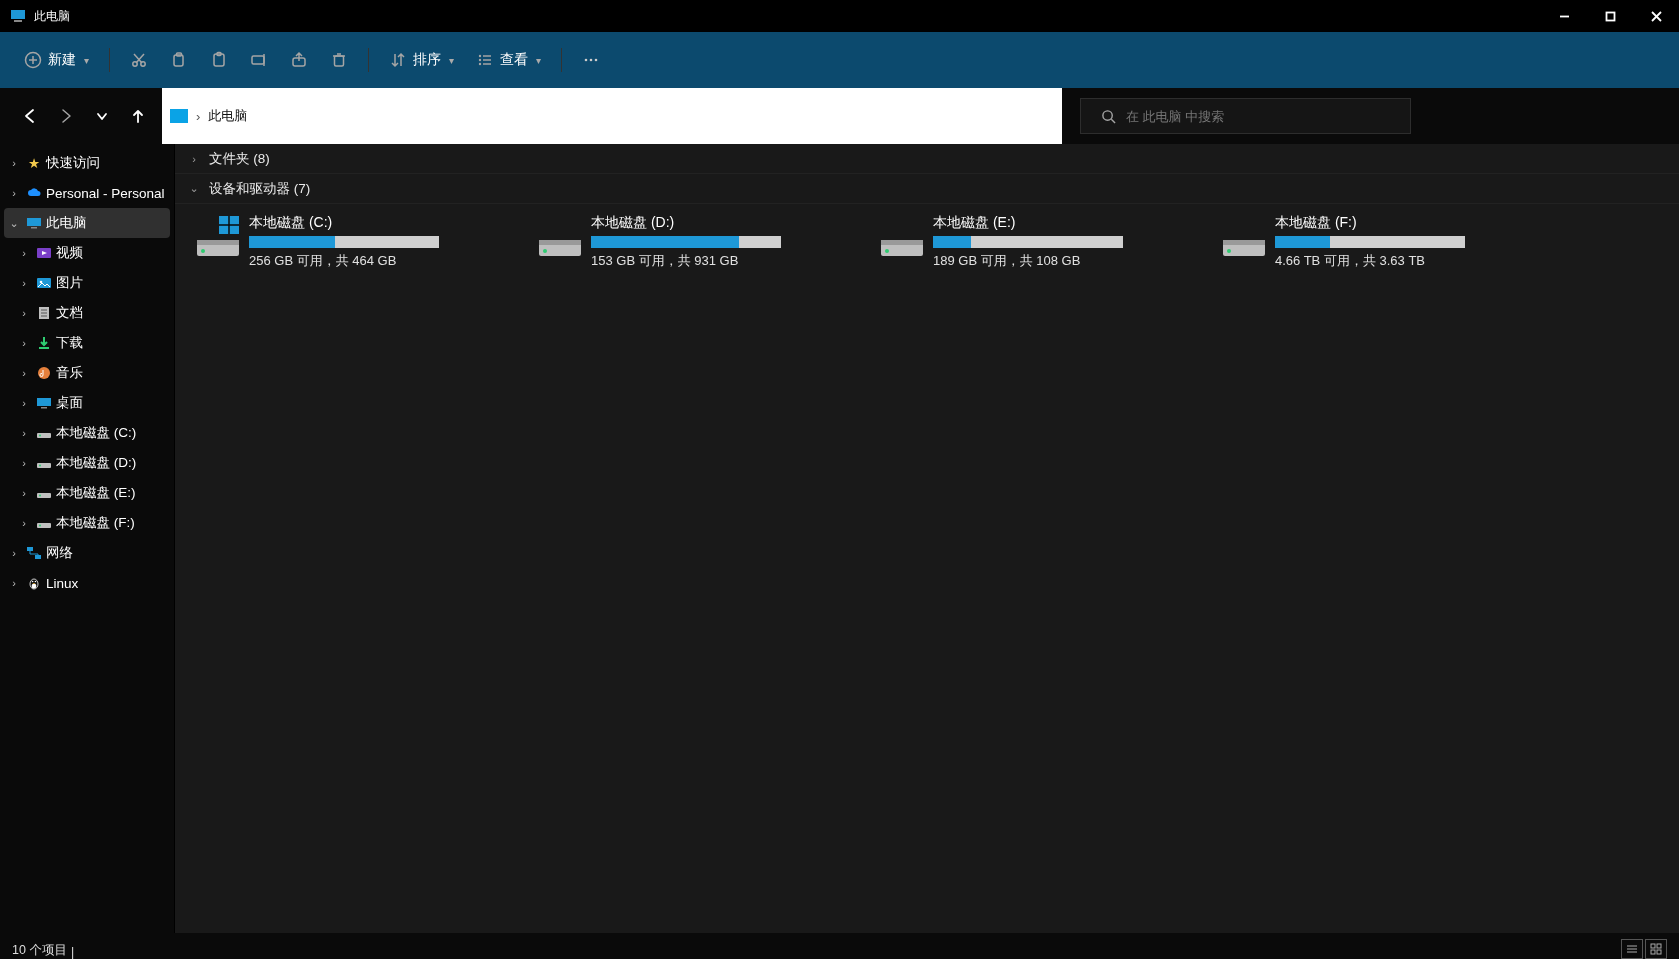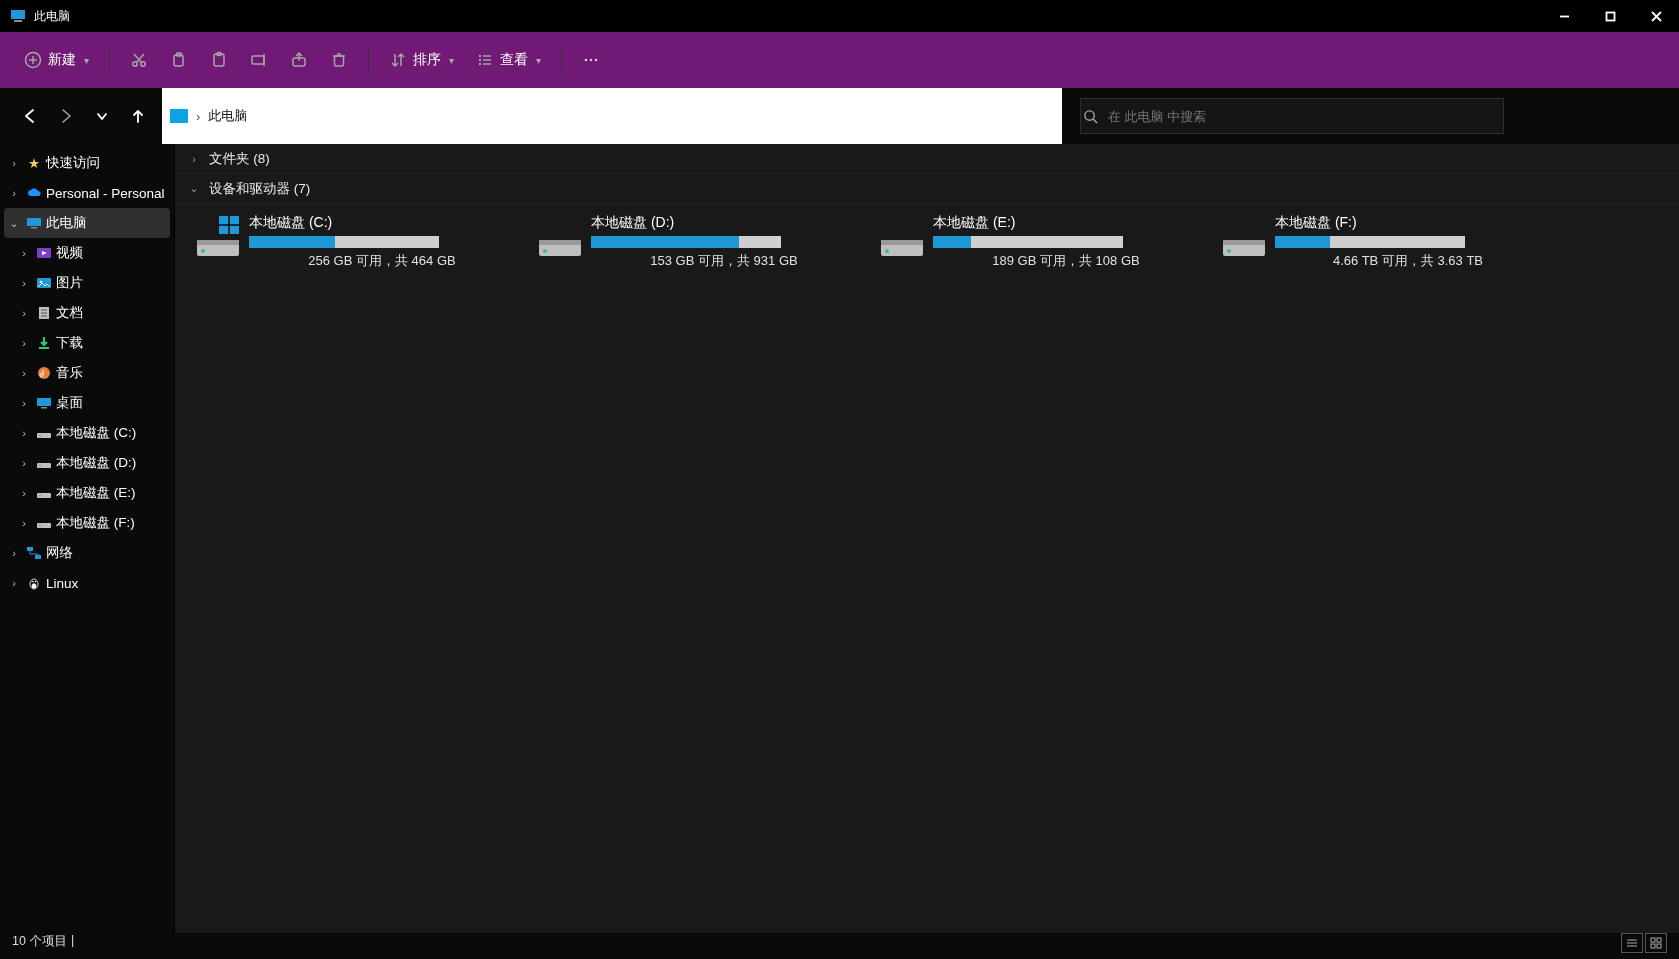--- a/index.html
+++ b/index.html
@@ -6,37 +6,37 @@
 html, body { width: 1679px; height: 959px; background: #0a0a0a; color: #fff; overflow: hidden; }
 
 
 .titlebar { height: 32px; background: #000; display: flex; align-items: center; padding-left: 10px; }
 .titlebar .icon-pc { width: 16px; height: 16px; margin-right: 8px; }
 .titlebar .title { font-size: 12px; color: #fff; }
 .titlebar .win-controls { margin-left: auto; display: flex; }
 .titlebar .win-btn { width: 46px; height: 32px; display: flex; align-items: center; justify-content: center; color: #fff; }
 
 
-.toolbar { height: 56px; background: #701a75; display: flex; align-items: center; padding: 0 14px; gap: 2px; border-bottom: 0; }
+.toolbar { height: 56px; background: #0c4a6e; display: flex; align-items: center; padding: 0 14px; gap: 2px; border-bottom: 0; }
 .toolbar .tbtn { height: 36px; min-width: 36px; padding: 0 10px; display: flex; align-items: center; justify-content: center; border-radius: 4px; color: #9a9a9a; gap: 6px; font-size: 14px; }
 .toolbar .tbtn.labeled { color: #fff; }
 .toolbar .tbtn .chev { font-size: 10px; margin-left: 2px; color: #aaa; }
 .toolbar .sep { width: 1px; height: 24px; background: #333; margin: 0 8px; }
 .toolbar .tbtn svg { width: 18px; height: 18px; }
 
 
 .navrow { height: 56px; display: flex; align-items: center; padding: 0 8px; gap: 6px; background: #0a0a0a; }
 .nav-btns { display: flex; align-items: center; gap: 4px; width: 160px; padding-left: 6px; }
 .nav-btn { width: 32px; height: 32px; display: flex; align-items: center; justify-content: center; border-radius: 4px; color: #fff; }
 .nav-btn.dim { color: #888; }
 .addressbar { flex: 0 0 auto; width: 900px; height: 56px; background: #fff; display: flex; align-items: center; padding: 0 8px; gap: 8px; margin-left: -12px; }
 .addressbar .pc-chip { width: 18px; height: 14px; background: #0aa3e6; display:inline-block; }
 .addressbar .crumb { color: #111; font-size: 13px; }
 .addressbar .crumb-sep { color: #555; font-size: 13px; }
-.searchbox { margin-left: 12px; width: 424px; height: 36px; background: #151515; border: 1px solid #2d2d2d; border-radius: 0; display: flex; align-items: center; padding: 0 2px; gap: 10px; color: #888; }
+.searchbox { margin-left: 12px; width: 331px; height: 36px; background: #151515; border: 1px solid #2d2d2d; border-radius: 0; display: flex; align-items: center; padding: 0 20px; gap: 10px; color: #888; }
 .searchbox input { flex:1; background: transparent; border: none; outline: none; color: #ccc; font-size: 13px; }
 
 
 .body { display: flex; height: calc(959px - 32px - 56px - 56px - 26px); }
 .sidebar { width: 174px; background: #0a0a0a; overflow: hidden; padding-top: 4px; }
 .tree-row { display: flex; align-items: center; height: 30px; padding-left: 6px; gap: 4px; font-size: 13.5px; color: #fff; white-space: nowrap; }
 .tree-row.selected { background: #303030; border-radius: 4px; margin: 0 4px; padding-left: 2px; }
 .tree-row .exp { width: 16px; height: 16px; display:flex; align-items:center; justify-content:center; color:#bbb; font-size:11px; }
 .tree-row .ic { width: 16px; height: 16px; display:flex; align-items:center; justify-content:center; }
 .tree-row.d1 { padding-left: 16px; }
@@ -45,24 +45,24 @@
 .group-hdr { height: 30px; display:flex; align-items:center; gap:8px; padding-left:12px; color:#eaeaea; border-bottom: 1px solid #222; font-size: 13.5px; }
 .group-hdr .exp { width:14px; text-align:center; color:#999; font-size: 11px; }
 
 .drives { display:flex; flex-wrap:wrap; gap: 54px 22px; padding: 10px 20px; }
 .drive { width: 320px; display:flex; align-items:flex-start; gap: 8px; }
 .drive-icon { width: 46px; height: 46px; margin-top: 2px; }
 .drive-body { flex:1; display:flex; flex-direction:column; gap:4px; }
 .drive-name { font-size: 14px; }
 .drive-bar { width: 190px; height: 12px; background: #cfcfcf; position:relative; }
 .drive-bar .fill { position:absolute; left:0; top:0; bottom:0; background:#1e98d7; }
-.drive-stats { font-size: 13px; color:#e0e0e0;text-align:center; }
-
-
-.statusbar { height: 26px; background:#0a0a0a; display:flex; align-items:flex-start; padding: 0 12px; font-size: 12.5px; color:#ddd; border-top: 0; }
+.drive-stats { font-size: 13px; color:#e0e0e0; }
+
+
+.statusbar { height: 26px; background:#0a0a0a; display:flex; align-items:flex-end; padding: 0 12px; font-size: 12.5px; color:#ddd; border-top: 0; }
 .statusbar .views { margin-left:auto; display:flex; gap:2px; }
 .view-btn { width:22px; height:20px; border:1px solid #555; display:flex; align-items:center; justify-content:center; }
 
 
 .stroke { stroke:#a5a5a5; stroke-width:1.5; fill:none; }
 .strokew { stroke:#fff; stroke-width:1.8; fill:none; }
 
 
 .ic-star { color:#f2c94c; }
 .ic-cloud { color:#1e90ff; }

